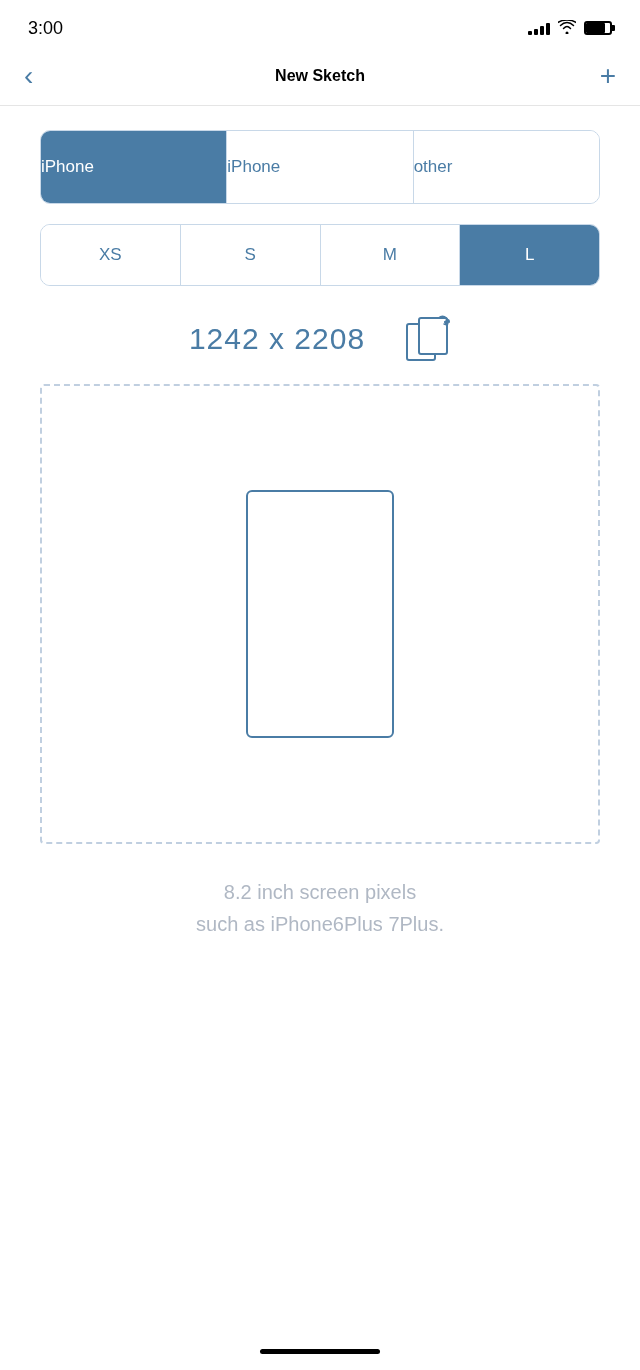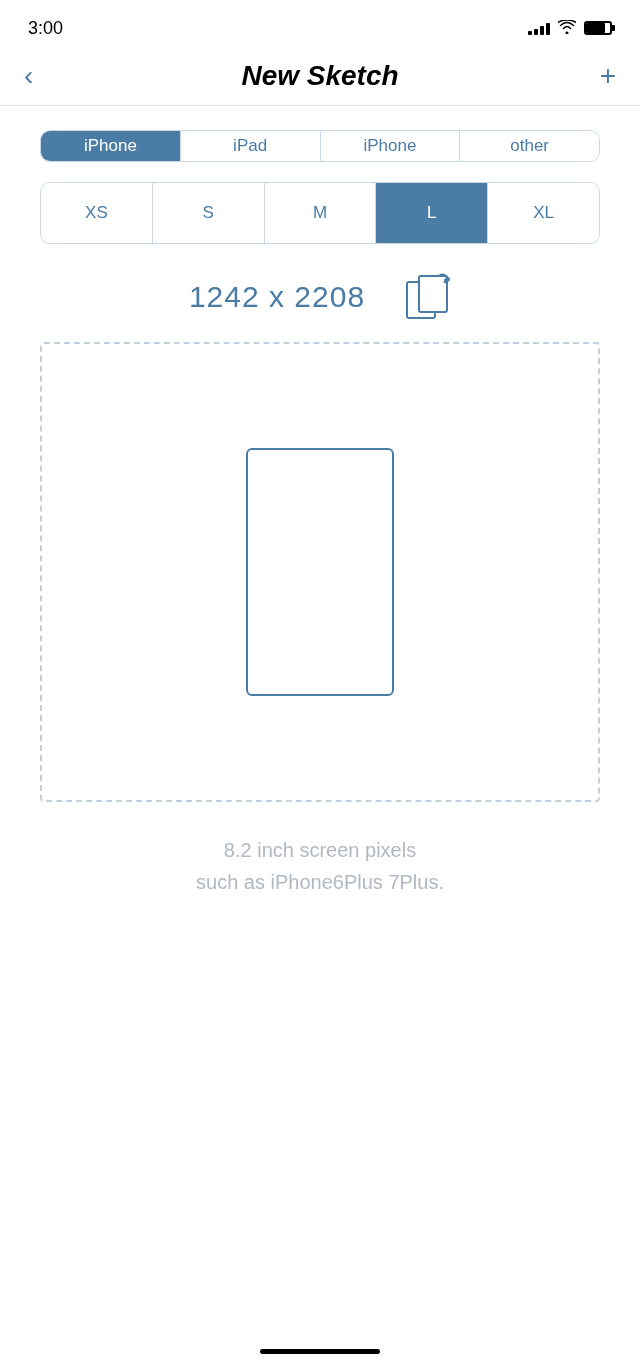--- a/index.html
+++ b/index.html
@@ -95,24 +95,23 @@
     .nav-back {
       font-size: 28px;
       color: #4a7ca5;
       cursor: pointer;
       width: 40px;
       display: flex;
       align-items: center;
     }
 
     .nav-title {
-      font-size: 28px;
+      font-size: 16px;
       font-weight: 600;
       color: #000;
-      font-style: italic;
     }
 
     .nav-add {
       font-size: 28px;
       color: #4a7ca5;
       cursor: pointer;
       width: 40px;
       display: flex;
       align-items: center;
       justify-content: flex-end;
@@ -127,22 +126,22 @@
     .device-type-selector {
       display: flex;
       border: 1.5px solid #c8d8e8;
       border-radius: 10px;
       overflow: hidden;
       margin-bottom: 20px;
     }
 
     .device-type-btn {
       flex: 1;
-      padding: 5px 0;
-      text-align: center;
+      padding: 26px 0;
+      text-align: left;
       font-size: 17px;
       font-weight: 400;
       color: #4a7ca5;
       background: #fff;
       cursor: pointer;
       border: none;
       outline: none;
     }
 
     .device-type-btn + .device-type-btn {
@@ -280,31 +279,29 @@
 <div class="nav-bar">
   <div class="nav-back">‹</div>
   <div class="nav-title">New Sketch</div>
   <div class="nav-add">+</div>
 </div>
 
 <div class="content">
 
   <div class="device-type-selector">
     <button class="device-type-btn active">iPhone</button>
-    <button class="device-type-btn">iPad</button>
     <button class="device-type-btn">iPhone</button>
     <button class="device-type-btn">other</button>
   </div>
 
   <div class="size-selector">
     <button class="size-btn">XS</button>
     <button class="size-btn">S</button>
     <button class="size-btn">M</button>
     <button class="size-btn active">L</button>
-    <button class="size-btn">XL</button>
   </div>
 
   <div class="dimensions-row">
     <span class="dimensions-text">1242 x 2208</span>
     <div class="rotate-icon">
       <svg viewBox="0 0 50 50" fill="none" xmlns="http://www.w3.org/2000/svg">
 
         <rect x="6" y="10" width="28" height="36" rx="2" stroke="#4a7ca5" stroke-width="2" fill="none"></rect>
 
         <rect x="18" y="4" width="28" height="36" rx="2" stroke="#4a7ca5" stroke-width="2" fill="white"></rect>

